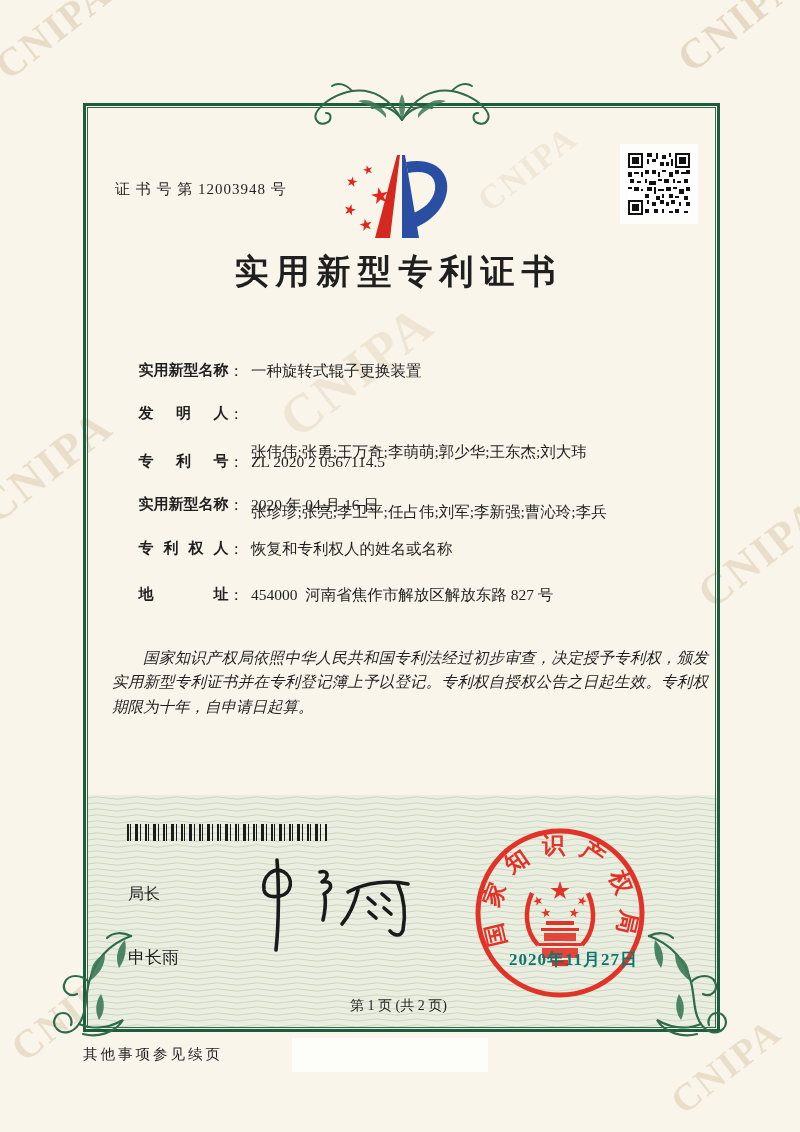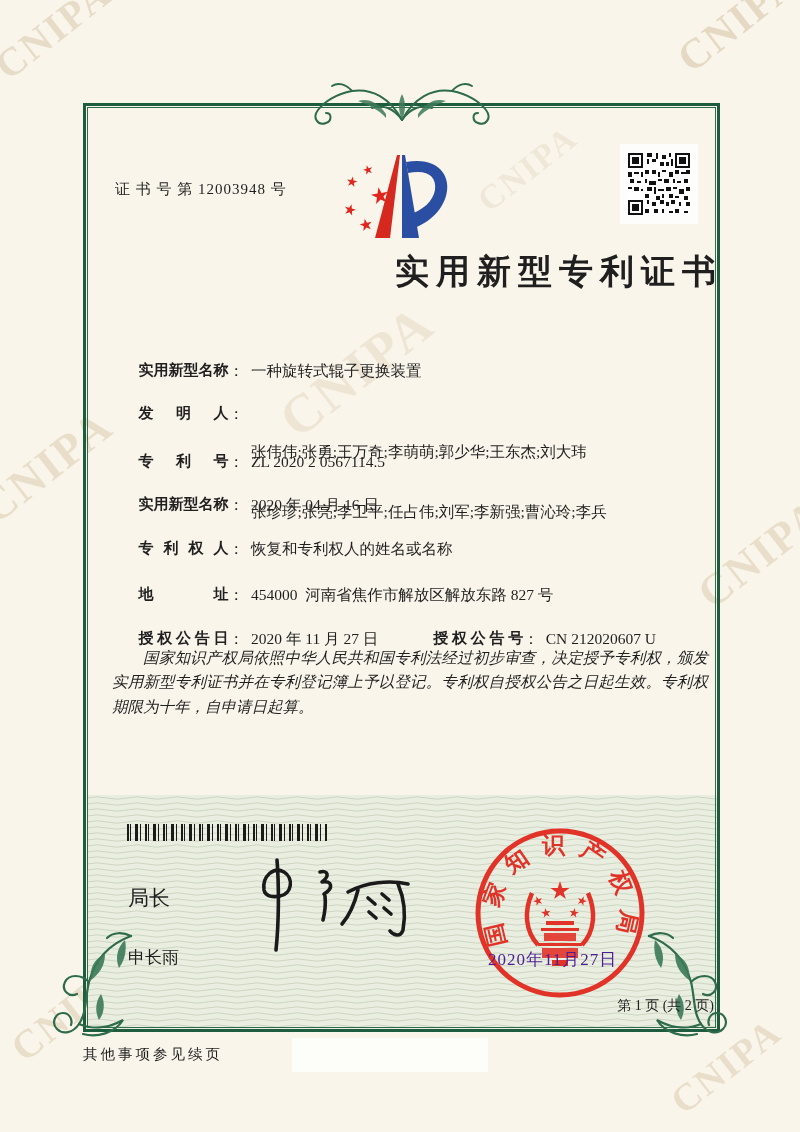--- a/index.html
+++ b/index.html
@@ -10,44 +10,44 @@
   
   .frame{position:absolute;left:83px;top:103px;width:631px;height:923px;border:3px solid #1d5c3e;}
   .frame-inner{position:absolute;left:1px;top:1px;right:1px;bottom:1px;border:1px solid #2e6b4a;}
   
   .guilloche{position:absolute;left:87px;top:795px;}
   
   .cert-no{position:absolute;left:115px;top:150px;font-size:15px;letter-spacing:1px;margin-top:30px;}
   .qr-wrap{position:absolute;left:620px;top:144px;width:78px;height:80px;background:#fdfdfb;
            display:flex;align-items:center;justify-content:center;}
   .logo{position:absolute;left:340px;top:146px;}
-  .title{position:absolute;left:92px;top:249px;width:631px;text-align:right;
+  .title{position:absolute;left:83px;top:249px;width:631px;text-align:center;
          font-size:34px;font-weight:bold;letter-spacing:7px;}
   
   .row{position:absolute;left:123px;font-size:15.5px;white-space:pre-wrap;}
   .lbl{display:inline-block;width:90px;font-size:15px;text-align:justify;text-align-last:justify;vertical-align:top;font-weight:bold;}
   .val{margin-left:7px;}
   .inv{display:inline-block;vertical-align:top;}
   .inv div{line-height:23.5px;}
   .pair2{position:absolute;left:287px;top:0;white-space:pre-wrap;}
   
   .paras{position:absolute;left:112px;top:646px;width:596px;font-size:15.5px;line-height:24.3px;
          text-align:justify;font-style:italic;}
   .paras p{margin:0;text-indent:2em;}
   
   .barcode{position:absolute;left:127px;top:824px;width:200px;height:17px;
     background:repeating-linear-gradient(90deg,#1a1a1a 0 2px,transparent 2px 3px,#1a1a1a 3px 4px,
     transparent 4px 8px,#1a1a1a 8px 11px,transparent 11px 13px,#1a1a1a 13px 14px,transparent 14px 18px);}
-  .sig-title{position:absolute;left:128px;top:884px;font-size:21px;font-family:"Liberation Sans","DejaVu Sans",sans-serif;}
+  .sig-title{position:absolute;left:128px;top:884px;font-size:16px;font-family:"Liberation Sans","DejaVu Sans",sans-serif;}
   .sig-name{position:absolute;left:128px;top:946px;font-size:17px;font-family:"Liberation Sans","DejaVu Sans",sans-serif;}
   .signature{position:absolute;left:248px;top:850px;}
   .seal{position:absolute;left:470px;top:823px;}
-  .seal-date{position:absolute;left:488px;top:948px;width:150px;text-align:left;
-             color:#4c1d95;font-size:17px;font-weight:normal;letter-spacing:1px;}
-  .page-ind{position:absolute;left:83px;top:997px;width:631px;text-align:right;font-size:14px;}
+  .seal-date{position:absolute;left:488px;top:948px;width:150px;text-align:right;
+             color:#0f766e;font-size:17px;font-weight:bold;letter-spacing:1px;}
+  .page-ind{position:absolute;left:83px;top:997px;width:631px;text-align:center;font-size:14px;}
   .note-patch{position:absolute;left:292px;top:1038px;width:196px;height:34px;background:#fdfdfa;}
   .note{position:absolute;left:83px;top:1045px;width:631px;font-size:14.5px;letter-spacing:3px;}
   svg{display:block;}
 </style>
 </head>
 <body>
 
 <div class="page">
 
   <div class="wm" style="left:-14px;top:6px;font-size:40px;opacity:.55">CNIPA</div>
@@ -178,26 +178,20 @@
   </div>
 
   <div class="row" style="top:521px">
     <span class="lbl">专利权人</span><span>：</span><span class="val">恢复和专利权人的姓名或名称</span>
   </div>
 
   <div class="row" style="top:567px">
     <span class="lbl">地址</span><span>：</span><span class="val">454000  河南省焦作市解放区解放东路 827 号</span>
   </div>
 
-  <div class="row" style="top:611px;width:584px">
-    <span class="lbl">授权公告日</span><span>：</span><span class="val">2020 年 11 月 27 日</span>
-    <span class="pair2">
-      <span class="lbl">授权公告号</span><span>：</span><span class="val">CN 212020607 U</span>
-    </span>
-  </div>
 
   <div class="paras">
     <p>国家知识产权局依照中华人民共和国专利法经过初步审查，决定授予专利权，颁发实用新型专利证书并在专利登记簿上予以登记。专利权自授权公告之日起生效。专利权期限为十年，自申请日起算。</p>
   </div>
 
   <div class="barcode"></div>
 
   <div class="sig-title">局长</div>
   <div class="sig-name">申长雨</div>
   <svg class="signature" width="180" height="105" viewBox="0 0 180 105">

